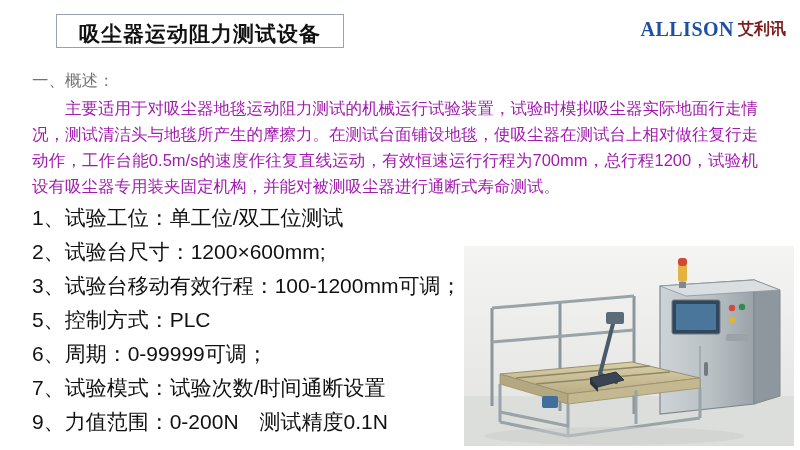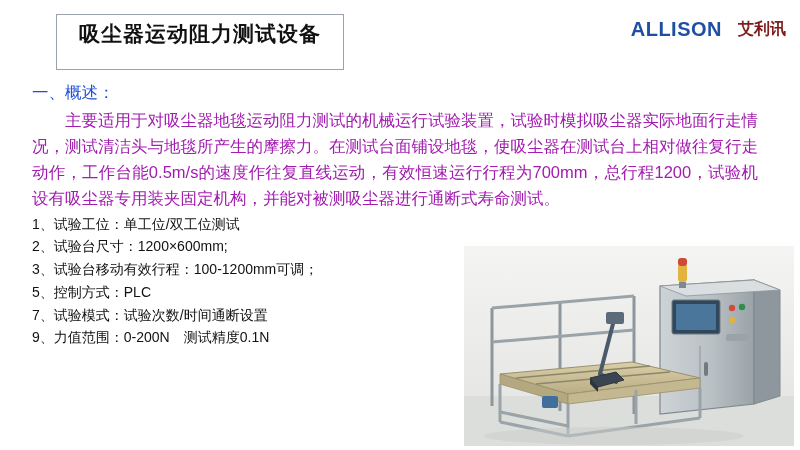--- a/index.html
+++ b/index.html
@@ -18,39 +18,40 @@
     position: relative;
     width: 800px;
     height: 450px;
   }
   
   .title-box {
     position: absolute;
     left: 56px;
     top: 14px;
     border: 1px solid #9aa3ad;
-    padding: 7px 22px 24px 22px;
+    padding: 7px 22px 2px 22px;
     background: #ffffff;
   }
   .title-text {
     font-size: 21px;
     font-weight: bold;
     letter-spacing: 1px;
     color: #111111;
     line-height: 1.1;
     white-space: nowrap;
   }
   .brand {
     position: absolute;
     right: 14px;
     top: 18px;
     display: flex;
     align-items: center;
-    gap: 16px;
+    gap: 4px;
     white-space: nowrap;
+    font-family: Liberation Serif, serif;
   }
   .brand-en {
     font-size: 20px;
     font-weight: bold;
     color: #1f4fa3;
     letter-spacing: 0.5px;
   }
   .brand-cn {
     font-size: 16px;
     font-weight: bold;
@@ -59,40 +60,40 @@
   }
   
   .content {
     position: absolute;
     left: 32px;
     top: 64px;
     width: 736px;
   }
   .section-heading {
     font-size: 16.5px;
-    color: #1d4ed8;
+    color: #737373;
     line-height: 1.55;
-    margin: 16px 0 1px 0;
+    margin: 4px 0 1px 0;
   }
   .paragraph {
     font-size: 16.5px;
     color: #a21caf;
     line-height: 1.58;
     text-indent: 33px;
     margin: 0 0 2px 0;
     width: 726px;
     text-align: justify;
   }
   .spec-list {
     margin: 2px 0 0 0;
     padding: 0;
     list-style: none;
   }
   .spec-list li {
-    font-size: 14px;
+    font-size: 21px;
     color: #111111;
     line-height: 1.62;
     white-space: nowrap;
   }
   
   .photo {
     position: absolute;
     right: 6px;
     bottom: 4px;
     width: 330px;
@@ -118,20 +119,21 @@
   </div>
 
   <div class="content">
     <p class="section-heading">一、概述：</p>
     <p class="paragraph">主要适用于对吸尘器地毯运动阻力测试的机械运行试验装置，试验时模拟吸尘器实际地面行走情况，测试清洁头与地毯所产生的摩擦力。在测试台面铺设地毯，使吸尘器在测试台上相对做往复行走动作，工作台能0.5m/s的速度作往复直线运动，有效恒速运行行程为700mm，总行程1200，试验机设有吸尘器专用装夹固定机构，并能对被测吸尘器进行通断式寿命测试。</p>
     <ul class="spec-list">
       <li>1、试验工位：单工位/双工位测试</li>
       <li>2、试验台尺寸：1200×600mm;</li>
       <li>3、试验台移动有效行程：100-1200mm可调；</li>
       <li>5、控制方式：PLC</li>
+      <li>6、周期：0-99999可调；</li>
       <li>7、试验模式：试验次数/时间通断设置</li>
       <li>9、力值范围：0-200N　测试精度0.1N</li>
 
     </ul>
   </div>
 
   <div class="photo">
     <svg width="330" height="200" viewBox="0 0 330 200" xmlns="http://www.w3.org/2000/svg">
       <defs>
         <linearGradient id="floorg" x1="0" y1="0" x2="0" y2="1">

